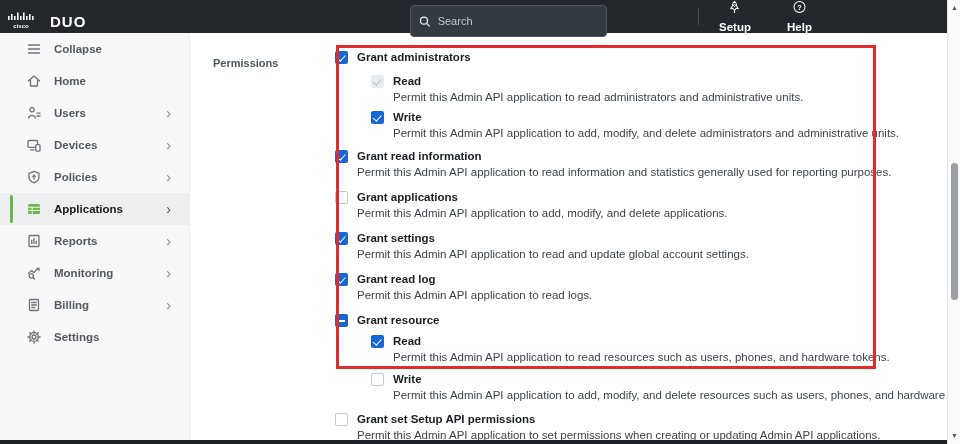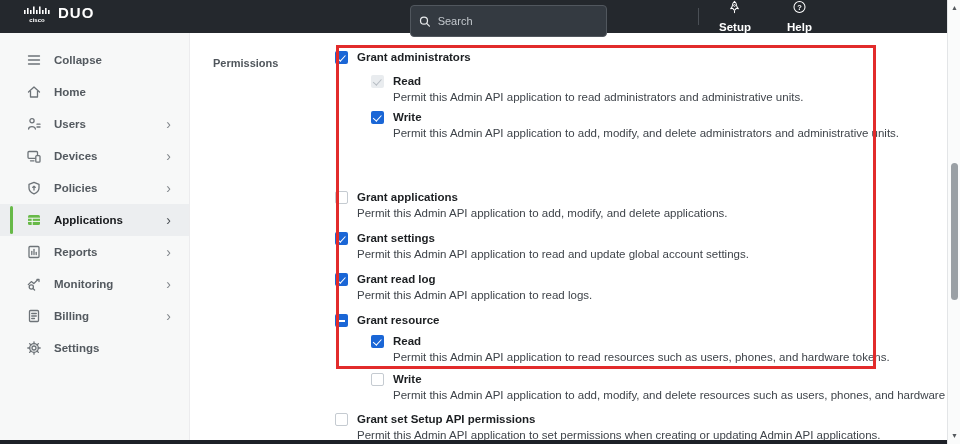--- a/index.html
+++ b/index.html
@@ -2,21 +2,21 @@
 <html><head>
 <meta charset="utf-8">
 <style>
   * { margin:0; padding:0; box-sizing:border-box; }
   html,body { background:#e9e9e9; }
   body { font-family:"Liberation Sans","DejaVu Sans",sans-serif; }
   #app { position:relative; width:960px; height:444px; background:#fff; overflow:hidden; }
 
   
   .topbar { position:absolute; left:0; top:0; width:947px; height:33px; background:#24282d; z-index:30; }
-  .brand { position:absolute; left:20px; top:4px; display:flex; align-items:flex-start; gap:2px; height:26px; }
+  .brand { position:absolute; left:4px; top:4px; display:flex; align-items:flex-end; gap:10px; height:26px; }
   .duo-word { color:#fff; font-weight:800; font-size:15px; letter-spacing:1px; }
   .searchbox { position:absolute; left:410px; top:5px; width:197px; height:22px; background:#343a41;
                border:1px solid #51575e; border-radius:4px; display:flex; align-items:center; padding:15px 8px; }
   .searchbox input { background:transparent; border:none; outline:none; color:#e8eaec; font-size:11px;
                      font-family:"Liberation Sans",sans-serif; width:100%; margin-left:7px; }
   .searchbox input::placeholder { color:#c3c8cd; opacity:1; }
   .topbar-divider { position:absolute; left:698px; top:8px; width:1px; height:17px; background:#4a4f55; }
   .top-action { position:absolute; top:0; height:33px; display:flex; align-items:center; gap:7px; color:#fff;
                 font-size:11.5px; font-weight:700; cursor:pointer;flex-direction:column; }
   .top-action.setup { left:719px; } .top-action.help { left:787px; }
@@ -27,21 +27,21 @@
   .sb-arrow { position:absolute; left:0; width:13px; text-align:center; font-size:7px; color:#55595e;
               line-height:10px; cursor:pointer; }
   .sb-arrow.up { top:3px; } .sb-arrow.down { bottom:3px; }
   .sb-thumb { position:absolute; left:3px; top:163px; width:7px; height:137px; background:#9aa0a5; border-radius:4px; cursor:grab; }
 
   
   .bottomstrip { position:absolute; left:0; bottom:0; width:947px; height:4px; background:#1d2127; z-index:35; }
 
   
   .sidebar { position:absolute; left:0; top:33px; width:190px; height:407px; background:#f7f8f8;
-             border-right:1px solid #ececee; padding-top:11px; z-index:10; }
+             border-right:1px solid #ececee; z-index:10; }
   .side-item { position:relative; display:flex; align-items:center; height:32px; padding:0 18px 0 25px;
                color:#53595f; font-size:11.5px; font-weight:600; cursor:pointer; }
   .side-item .icon { width:17px; height:16px; display:flex; align-items:center; justify-content:center; }
   .side-item .lbl { margin-left:12px; }
   .side-item .chev { margin-left:auto; color:#82878c; font-size:14px; line-height:14px; font-weight:400; }
   .side-item.active { background:#eceef0; color:#17191c; font-weight:700; }
   .side-item.active::before { content:""; position:absolute; left:10px; top:2px; bottom:2px; width:3px;
                               background:#67b948; border-radius:2px; }
   .side-item.active .chev { color:#4b5055; }
   .sicon { stroke:#6d7378; stroke-width:1.3; fill:none; stroke-linecap:round; stroke-linejoin:round; }
@@ -258,20 +258,25 @@
       <div class="perm-label">Read</div>
       <div class="perm-desc">Permit this Admin API application to read administrators and administrative units.</div>
     </div>
 
     <div class="perm-row lvl1" style="top:78px">
       <span class="cb checked"></span>
       <div class="perm-label">Write</div>
       <div class="perm-desc">Permit this Admin API application to add, modify, and delete administrators and administrative units.</div>
     </div>
 
+    <div class="perm-row lvl0" style="top:117px">
+      <span class="cb checked"></span>
+      <div class="perm-label">Grant read information</div>
+      <div class="perm-desc">Permit this Admin API application to read information and statistics generally used for reporting purposes.</div>
+    </div>
 
     <div class="perm-row lvl0" style="top:199px">
       <span class="cb checked"></span>
       <div class="perm-label">Grant settings</div>
       <div class="perm-desc">Permit this Admin API application to read and update global account settings.</div>
     </div>
 
     <div class="perm-row lvl0" style="top:158px">
       <span class="cb unchecked"></span>
       <div class="perm-label">Grant applications</div>

